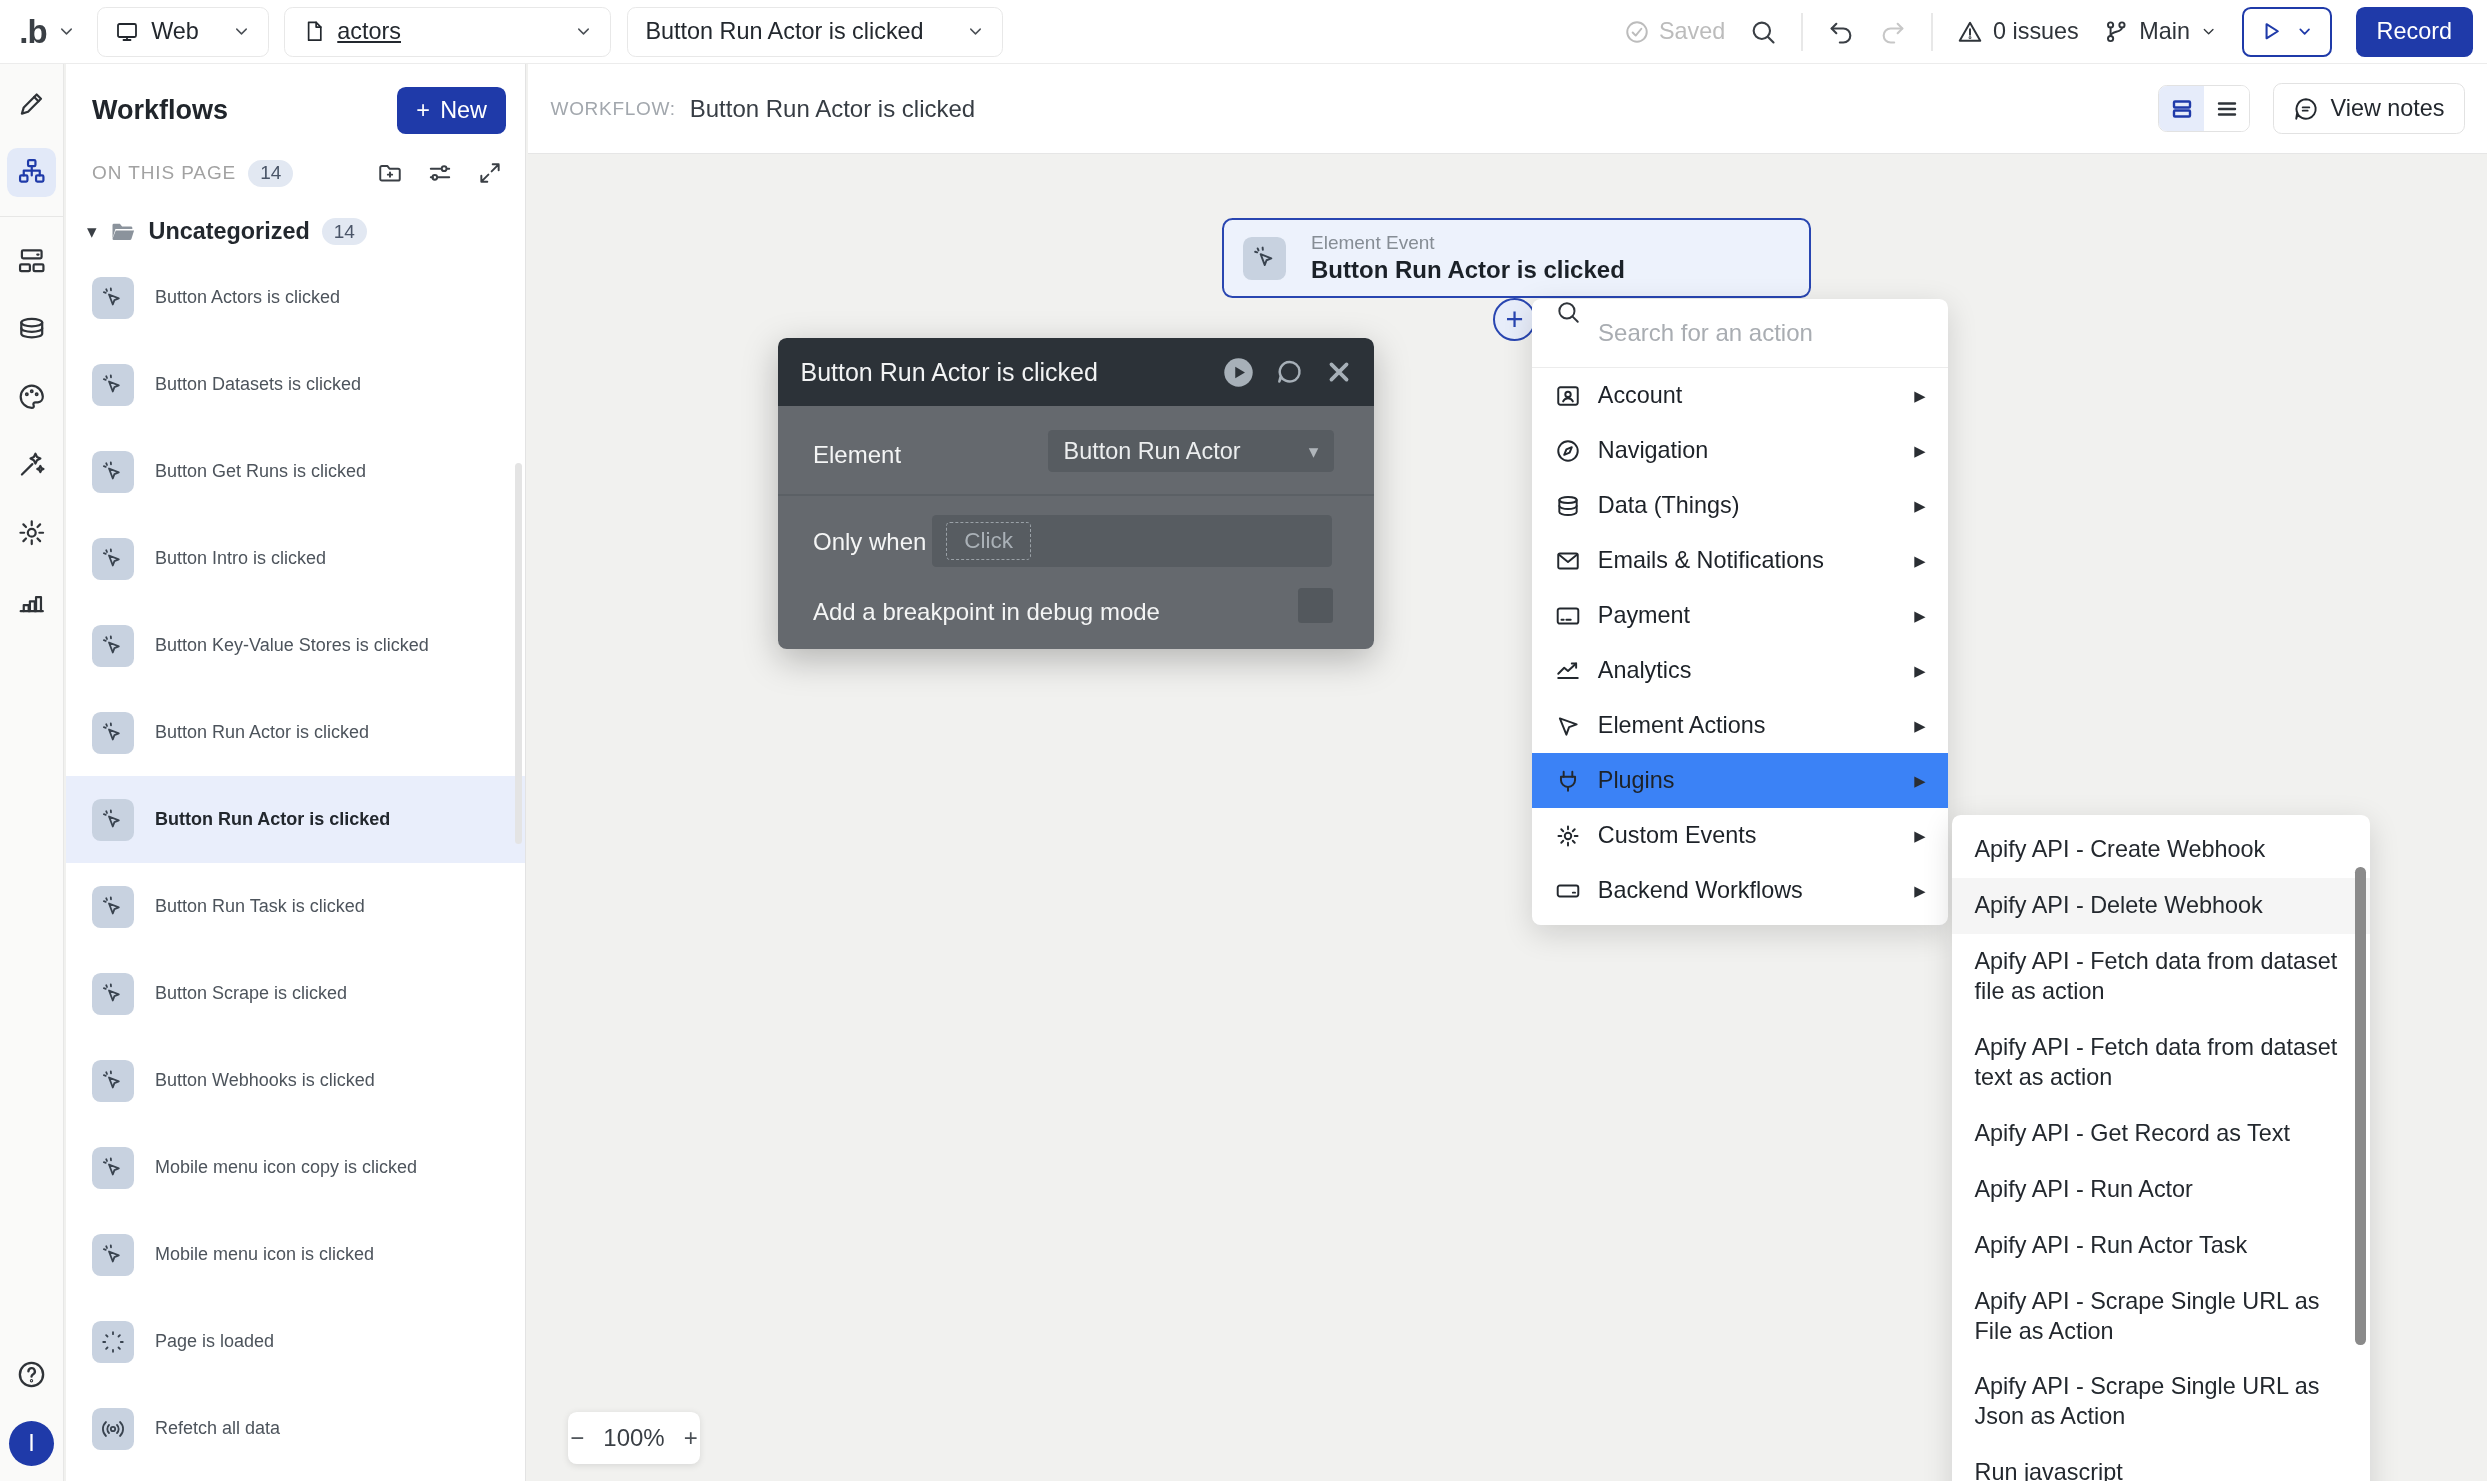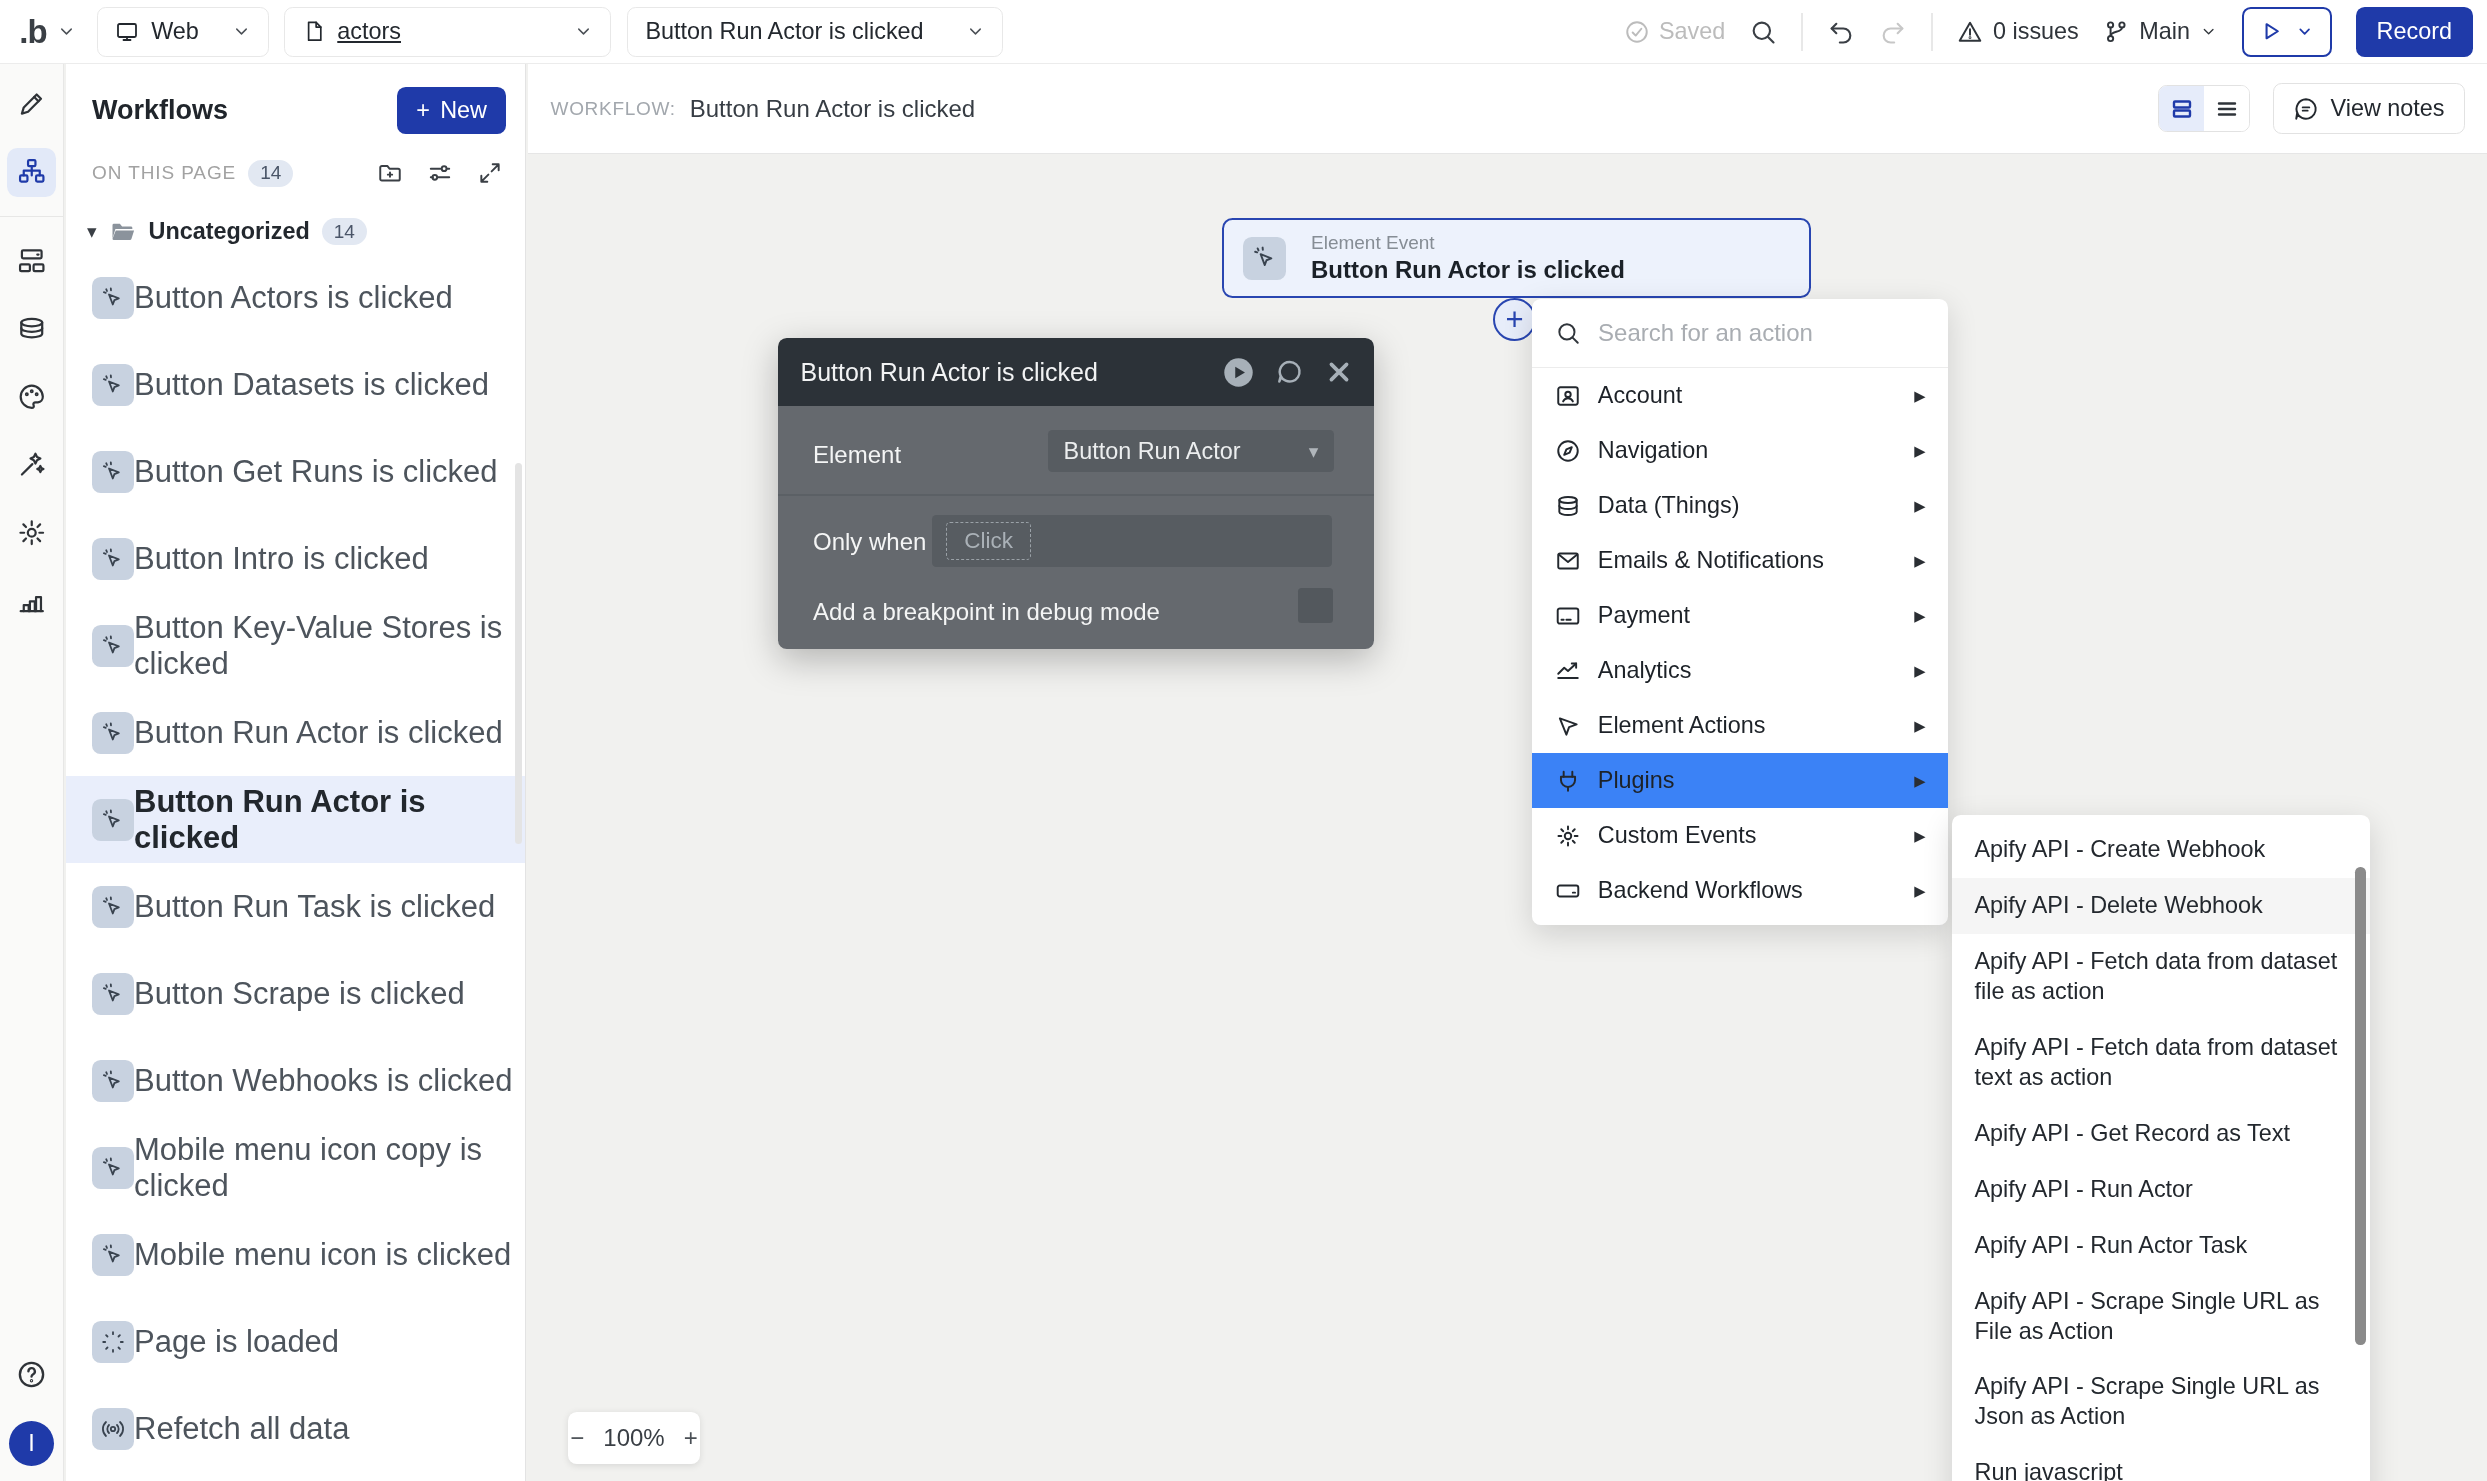--- a/index.html
+++ b/index.html
@@ -46,21 +46,21 @@
   .new-btn{margin-left:auto;height:47px;padding:0 19px;border-radius:8.7px;background:#1f3aa9;color:#fff;
            font-size:23.4px;display:flex;align-items:center;gap:10.4px;cursor:pointer;}
   .otp-row{display:flex;align-items:center;padding:0 22.5px 0 26px;margin-top:26px;gap:12px;}
   .otp-label{font-size:19px;color:#a2a2a2;letter-spacing:0.9px;}
   .badge{background:#e2e8f2;color:#4a5568;font-size:19px;border-radius:14px;padding:2.6px 12px;}
   .otp-icons{margin-left:auto;display:flex;align-items:center;gap:24px;color:#3a3f45;}
   .folder-row{display:flex;align-items:center;gap:12px;padding:0 22.5px 0 21px;margin-top:31px;}
   .caret{font-size:19px;color:#3a3f45;}
   .folder-name{font-size:23.4px;font-weight:700;color:#23282e;}
   .wf-list{margin-top:8.7px;}
-  .wf-item{height:87px;display:flex;align-items:center;padding-left:26px;font-size:31px;color:#4d545c;cursor:pointer;}
+  .wf-item{height:87px;display:flex;align-items:center;gap:21px;padding-left:26px;font-size:18px;color:#4d545c;cursor:pointer;}
   .wf-item.sel{background:#e9eefb;font-weight:700;color:#22272d;}
   .chip{width:42px;height:42px;min-width:42px;border-radius:8.7px;background:#c8d2e0;color:#39434f;
         display:flex;align-items:center;justify-content:center;}
   .panel-scroll{position:absolute;right:2.6px;top:399px;width:7px;height:381px;background:#e4e4e4;border-radius:3.5px;}
 
   
   .cv-head{position:absolute;left:528px;top:64px;right:0;height:90px;background:#fff;border-bottom:1.7px solid #e6e6e6;
            display:flex;align-items:center;padding:0 22.5px;box-sizing:border-box;z-index:5;}
   .wf-label{font-size:19px;color:#a2a7ad;letter-spacing:0.7px;}
   .wf-title{font-size:24px;color:#373d44;margin-left:14px;}
@@ -97,21 +97,21 @@
   .dlg-select .dchev{margin-left:auto;color:#b0b6bb;font-size:19px;}
   .dlg-div{position:absolute;left:0;right:0;top:88px;height:1.7px;background:#5b6065;}
   .dlg-input{position:absolute;left:154px;top:109px;width:400px;height:52px;background:#575c61;border-radius:4.3px;
              display:flex;align-items:center;padding-left:14px;box-sizing:border-box;cursor:text;}
   .click-chip{border:1.7px dashed #9aa1a7;color:#aab1b7;font-size:22.5px;padding:5.2px 17.3px;border-radius:4.3px;}
   .dlg-check{position:absolute;left:520px;top:182px;width:35px;height:35px;background:#53585d;border-radius:3.5px;cursor:pointer;}
 
   
   .menu{position:absolute;left:1004px;top:145px;width:416px;background:#fff;border-radius:8.7px;
         box-shadow:0 8.7px 31px rgba(0,0,0,.14);z-index:10;padding-bottom:7px;}
-  .menu-search{height:68px;display:flex;align-items:center;gap:15.6px;padding:0 22.5px;border-bottom:1.7px solid #ececec;color:#30353b;}
+  .menu-search{height:68px;display:flex;gap:15.6px;padding:0 22.5px;border-bottom:1.7px solid #ececec;color:#30353b;}
   .menu-search input{border:none;outline:none;font-size:24px;color:#23282e;flex:1;font-family:"Liberation Sans",sans-serif;}
   .menu-search input::placeholder{color:#a9adb2;}
   .menu-item{height:55px;display:flex;align-items:center;gap:17.3px;padding:0 22.5px;font-size:23.4px;color:#1d2228;cursor:pointer;}
   .menu-item.hl{background:#3b82f6;}
   .mi-icon{width:26px;color:#23282e;display:flex;align-items:center;}
   .mi-arrow{margin-left:auto;font-size:14.7px;color:#2a2e33;}
 
   
   .submenu{position:absolute;left:1424px;top:615px;width:418px;background:#fff;border-radius:8.7px;
            box-shadow:0 8.7px 31px rgba(0,0,0,.14);z-index:11;padding:7px 0;box-sizing:border-box;margin-top:46px;}

